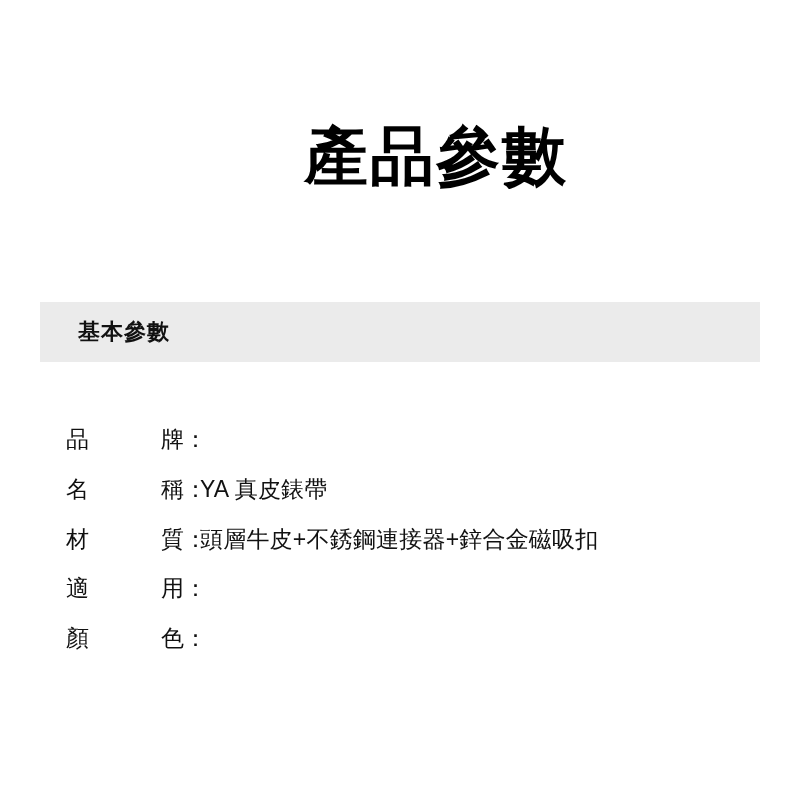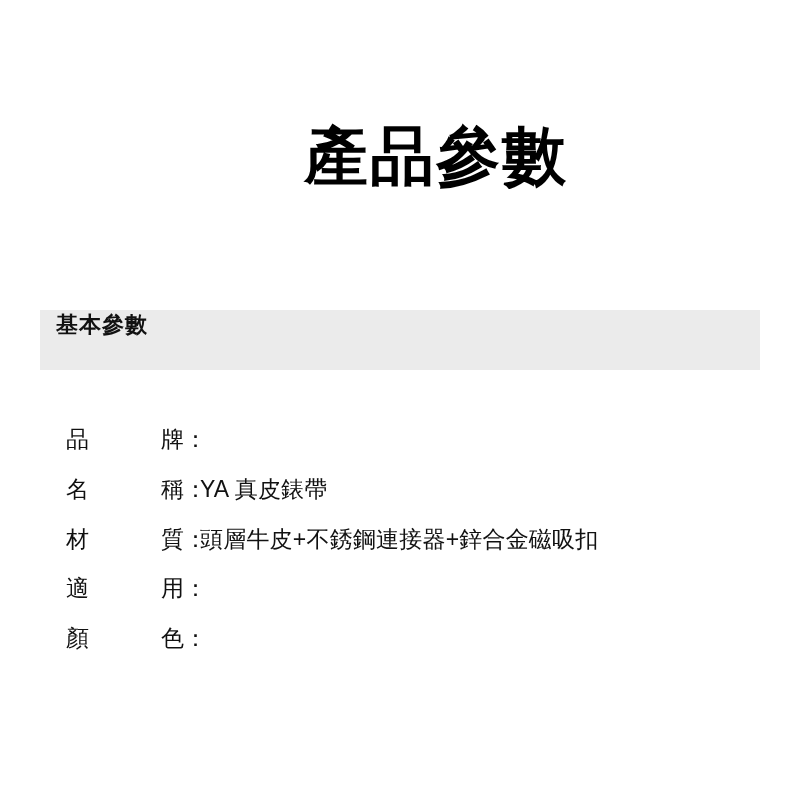--- a/index.html
+++ b/index.html
@@ -36,28 +36,29 @@
     font-weight: 700;
     letter-spacing: 2px;
     line-height: 1.15;
     color: #000000;
     margin: 0;
   }
 
   
   .section-band {
     position: absolute;
-    top: 310px;
+    top: 302px;
     left: 40px;
     width: 720px;
     height: 60px;
     background: #ebebeb;
     display: flex;
+    align-items: center;
     box-sizing: border-box;
-    padding-left: 16px;
+    padding-left: 38px;
   }
   .section-band .section-title {
     font-size: 22px;
     font-weight: 700;
     color: #111111;
     letter-spacing: 1px;
   }
 
   
   .spec-list {

